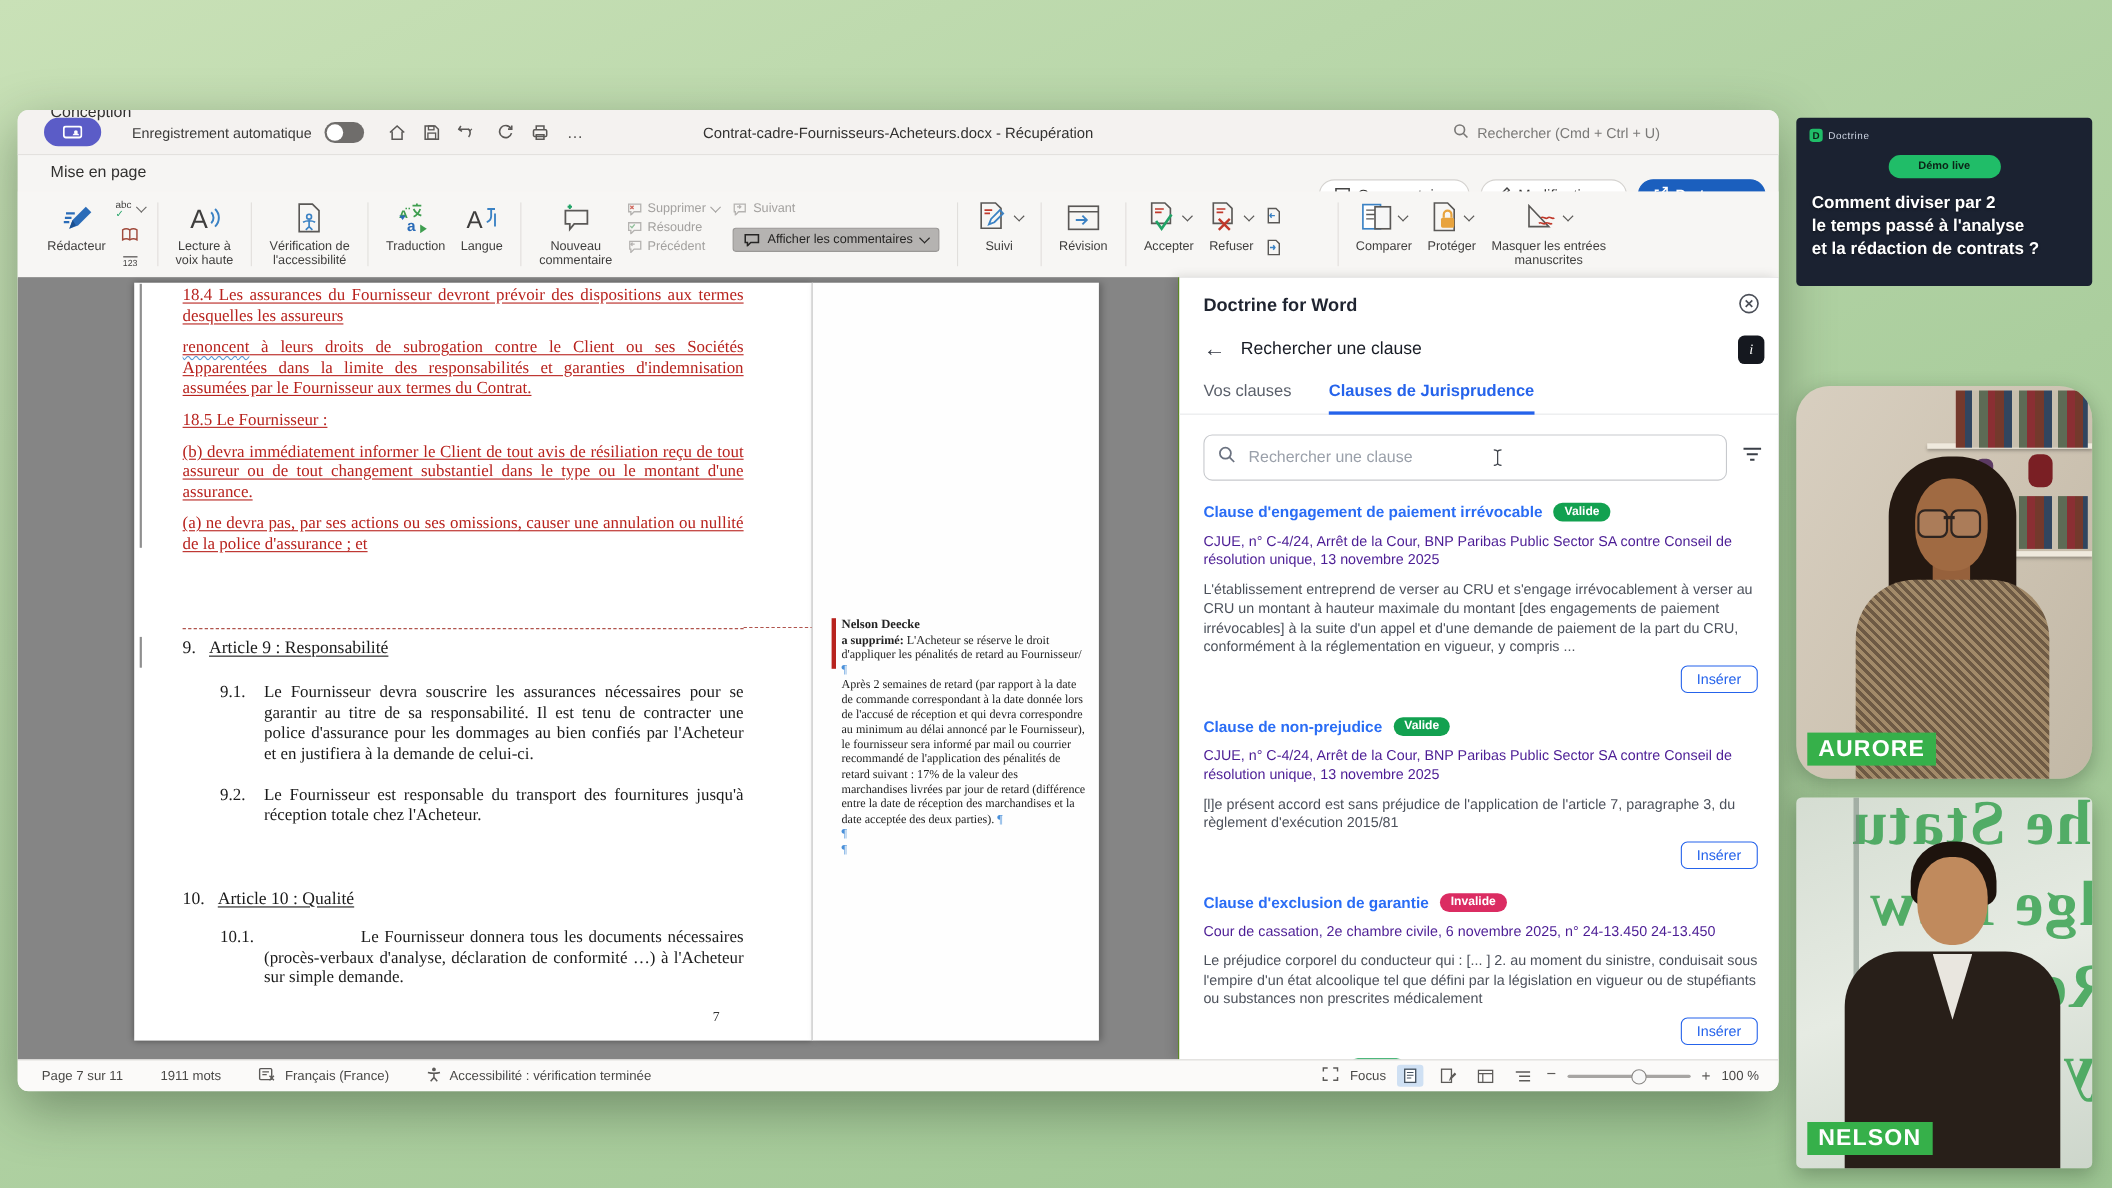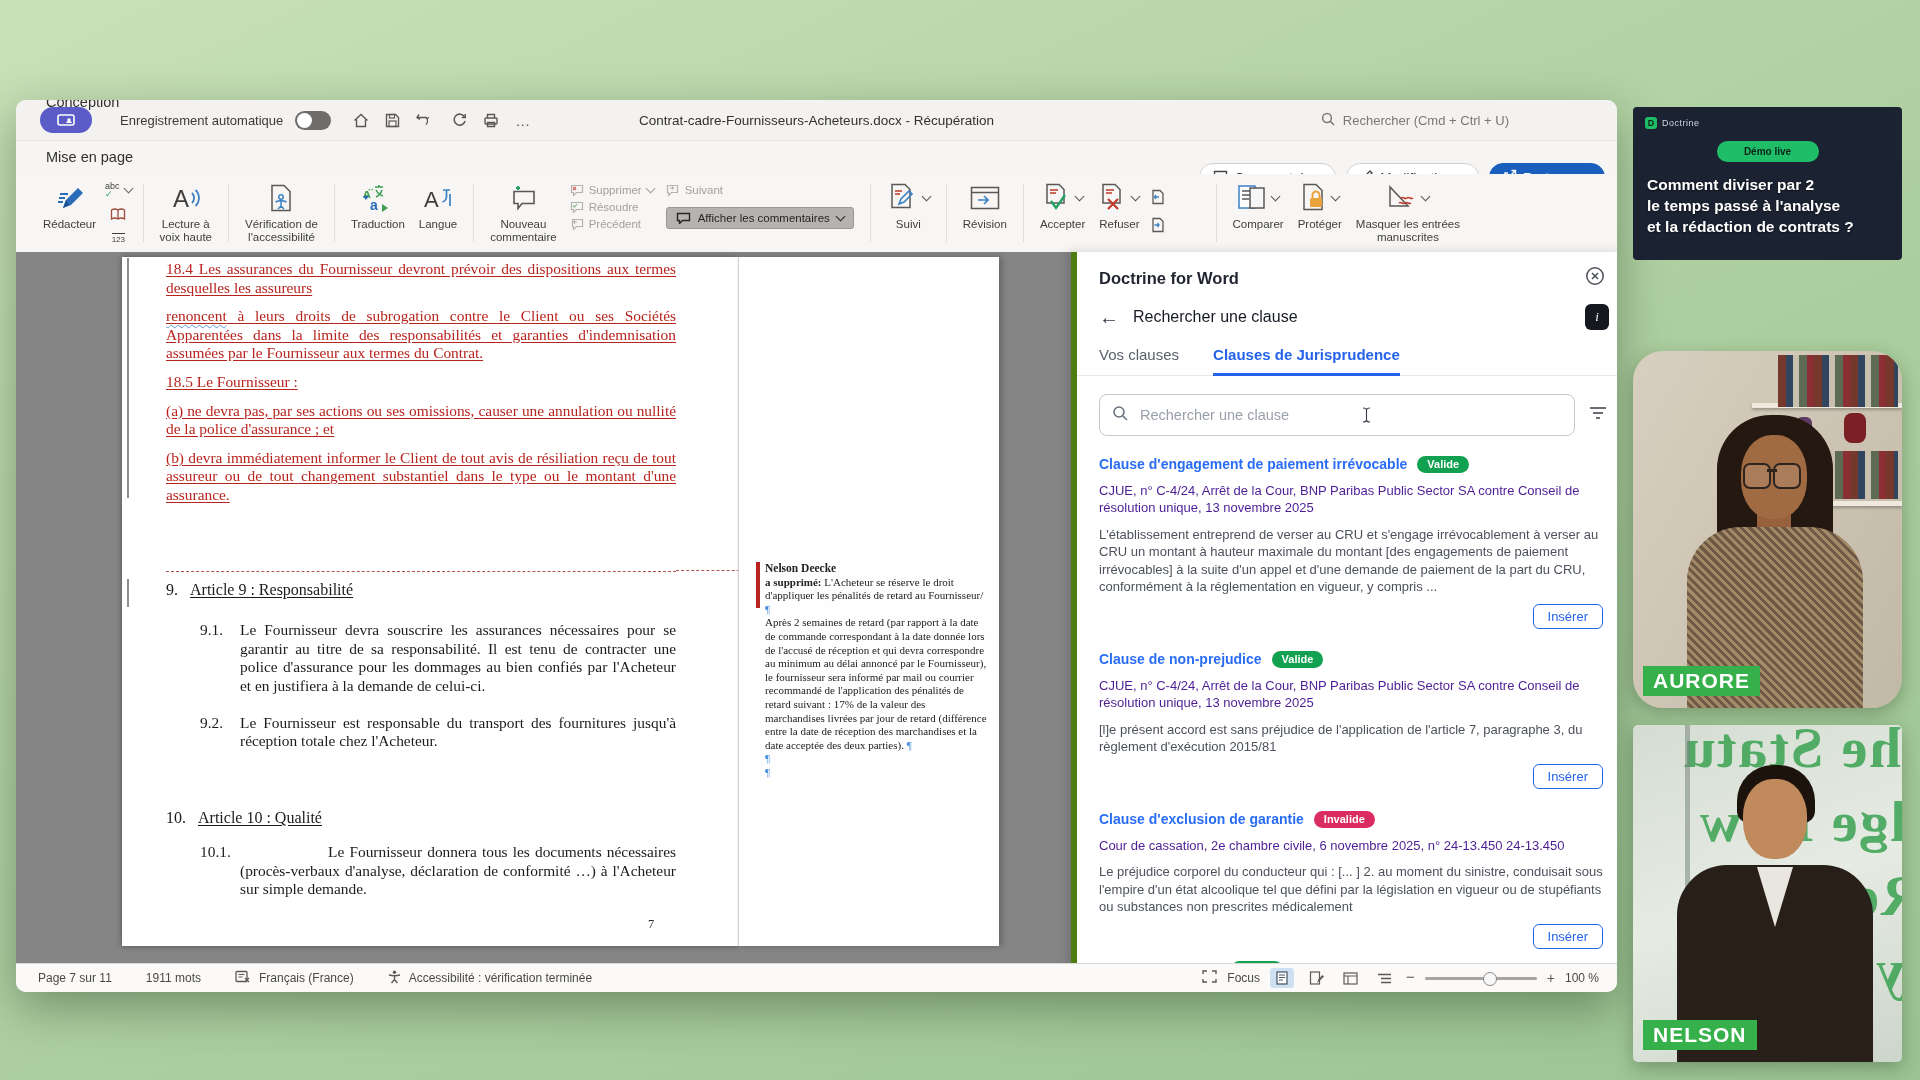--- a/index.html
+++ b/index.html
@@ -63,21 +63,21 @@
   .cbar2{position:absolute;left:5px;top:322px;width:2px;height:28px;background:#8f8f8f;}
 
   
   .cmt{position:absolute;left:26px;top:305px;width:222px;font-family:"Liberation Serif","DejaVu Serif",serif;font-size:11px;line-height:13.6px;color:#222;}
   .cmt .auth{font-weight:bold;font-size:11.5px;}
   .cmt b{font-weight:bold;}
   .cmtbar{position:absolute;left:17px;top:305px;width:3.5px;height:46px;background:#b8231e;}
   .pmark{color:#4a90d9;}
 
   
-  .panel{position:absolute;left:1055px;top:152px;width:546px;height:712px;background:#fff;border-left:6px solid #4d7c0f;box-shadow:-4px 0 10px rgba(0,0,0,.15);overflow:hidden;}
+  .panel{position:absolute;left:1055px;top:152px;width:546px;height:712px;background:#fff;border-left:1px solid #4d7c0f;box-shadow:-4px 0 10px rgba(0,0,0,.15);overflow:hidden;}
   .phead{display:flex;align-items:center;justify-content:space-between;padding:14px 18px 2px 22px;}
   .ptitle{font-size:16.5px;font-weight:bold;color:#1f2430;}
   .pclose{color:#4b4f58;}
   .psub{display:flex;align-items:center;gap:14px;padding:16px 18px 0 22px;position:relative;}
   .backarrow{font-size:20px;color:#303540;line-height:18px;}
   .psubt{font-size:16px;color:#171b24;}
   .infobtn{position:absolute;right:14px;top:12px;width:24px;height:26px;border-radius:6px;background:#15181f;color:#fff;font-size:13px;display:flex;align-items:center;justify-content:center;font-family:"Liberation Serif",serif;font-style:italic;}
   .ptabs{display:flex;gap:34px;padding:20px 0 0 22px;border-bottom:1px solid #e7e8ea;}
   .ptab{font-size:15px;color:#5a5f6a;padding-bottom:10px;}
   .ptab.active{color:#2563eb;font-weight:bold;border-bottom:3px solid #2563eb;margin-bottom:-1.5px;}
@@ -450,22 +450,22 @@
     </div>
 
     <div class="docarea">
       <div class="pagewrap">
         <div class="cbar1"></div>
         <div class="cbar2"></div>
         <div class="content">
           <p class="redp">18.4 Les assurances du Fournisseur devront prévoir des dispositions aux termes desquelles les assureurs</p>
           <p class="redp"><span class="squig">renoncent</span><span> à leurs droits de subrogation contre le Client ou ses Sociétés Apparentées dans la limite des responsabilités et garanties d'indemnisation assumées par le Fournisseur aux termes du Contrat.</span></p>
           <p class="redp">18.5 Le Fournisseur :</p>
+          <p class="redp">(b) devra immédiatement informer le Client de tout avis de résiliation reçu de tout assureur ou de tout changement substantiel dans le type ou le montant d'une assurance.</p>
           <p class="redp">(a) ne devra pas, par ses actions ou ses omissions, causer une annulation ou nullité de la police d'assurance ; et</p>
-          <p class="redp">(b) devra immédiatement informer le Client de tout avis de résiliation reçu de tout assureur ou de tout changement substantiel dans le type ou le montant d'une assurance.</p>
           <div class="delline"></div>
           <div class="arth">
               <span>9.</span>
               <span class="t">Article 9 : Responsabilité</span>
             </div>
           <p class="lpar"><span class="n">9.1.</span><span>Le Fournisseur devra souscrire les assurances nécessaires pour se garantir au titre de sa responsabilité. Il est tenu de contracter une police d'assurance pour les dommages au bien confiés par l'Acheteur et en justifiera à la demande de celui-ci.</span></p>
           <p class="lpar" style="margin-top:18px;"><span class="n">9.2.</span><span>Le Fournisseur est responsable du transport des fournitures jusqu'à réception totale chez l'Acheteur.</span></p>
           <div class="arth" style="margin-top:58px;">
               <span>10.</span>
               <span class="t">Article 10 : Qualité</span>

